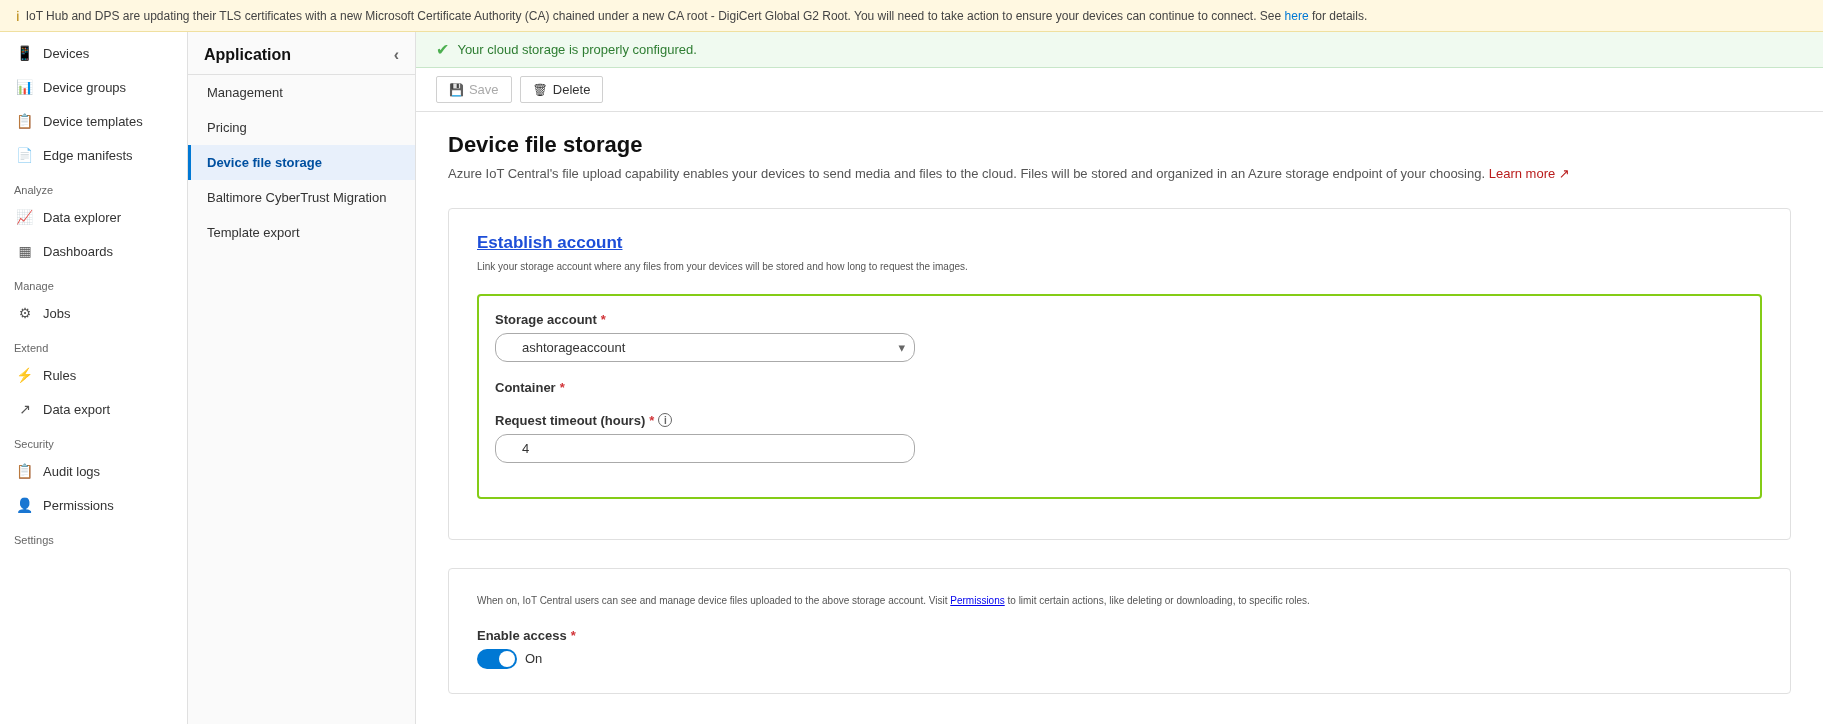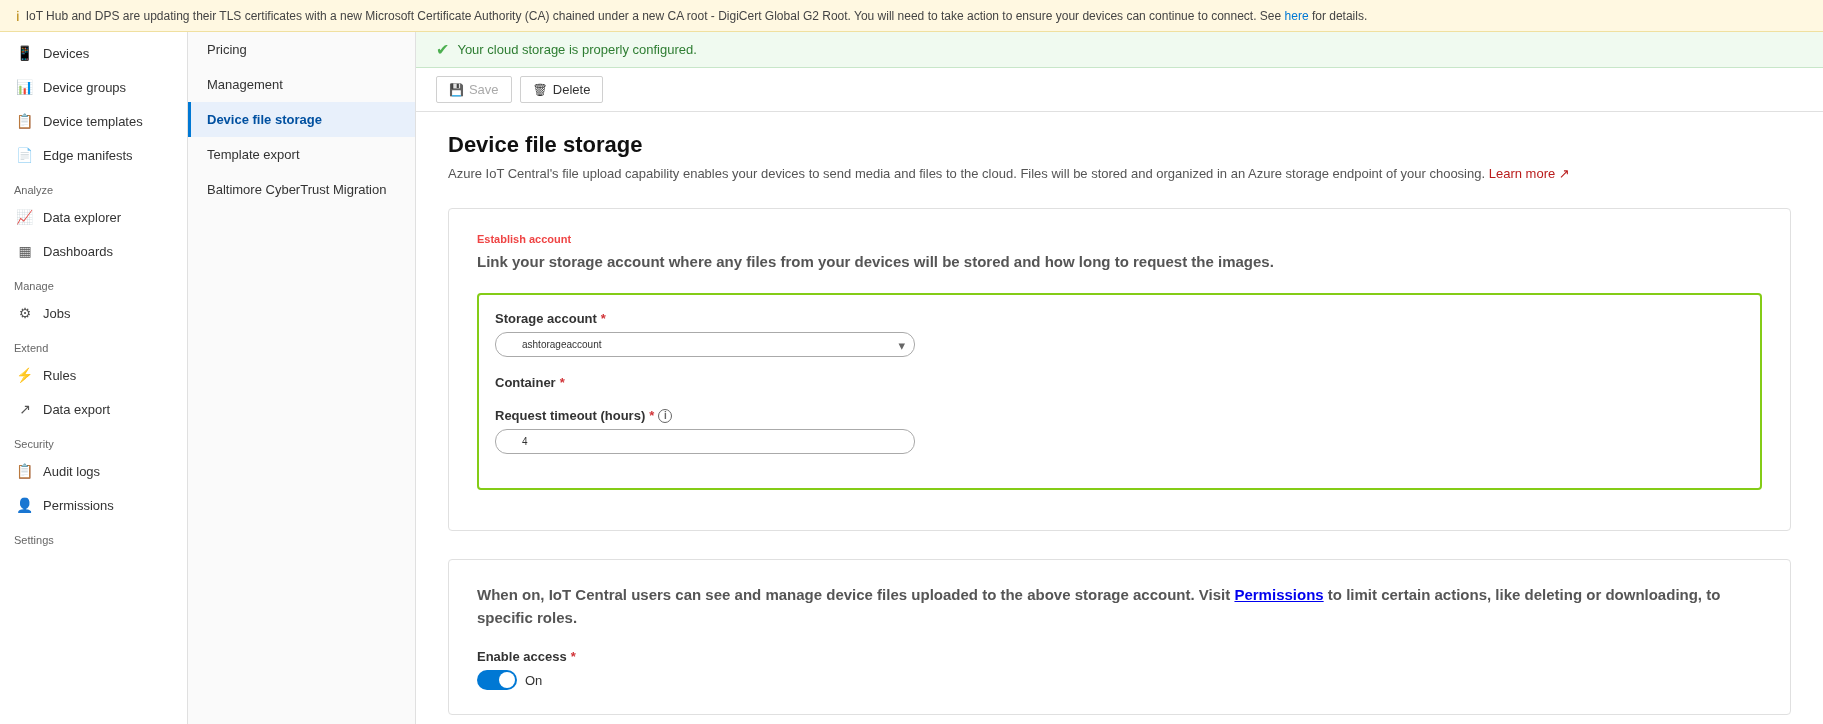--- a/index.html
+++ b/index.html
@@ -133,42 +133,42 @@
     .page-description a { color: #b91c1c; text-decoration: none; }
 
     
     .section-card {
       border: 1px solid #e0e0e0;
       border-radius: 4px;
       padding: 24px 28px;
       margin-bottom: 28px;
       background: #fff;
     }
-    .section-title { font-size: 11px; font-weight: 700; color: #ef4444; margin-bottom: 6px; }
-    .section-desc { font-size: 15px; color: #555; margin-bottom: 20px; line-height: 1.5; font-weight: bold; }
+    .section-title { font-size: 17px; font-weight: 700; color: #1d4ed8; margin-bottom: 6px; text-decoration: underline; }
+    .section-desc { font-size: 10px; color: #555; margin-bottom: 20px; line-height: 1.5; }
 
     
     .form-field { margin-bottom: 18px; }
     .form-label {
       font-size: 13px;
       font-weight: 600;
       color: #333;
       margin-bottom: 6px;
       display: flex;
       align-items: center;
       gap: 4px;
     }
     .required-star { color: #d13438; }
     .form-select, .form-input {
       width: 100%;
       max-width: 420px;
       padding: 6px 26px;
       border: 1px solid #aaa;
       border-radius: 12px;
-      font-size: 10px;
+      font-size: 13px;
       background: #fff;
       color: #333;
       appearance: none;
       -webkit-appearance: none;
       position: relative;
       cursor: pointer;
     }
     .select-wrapper {
       position: relative;
       max-width: 420px;
@@ -294,34 +294,38 @@
     </div>
     <div class="sidebar-item">
       <span class="sidebar-icon">👤</span>
       <span>Permissions</span>
     </div>
 
     <div class="sidebar-section-label">Settings</div>
   </div>
 
   <div class="app-panel">
+    <div class="app-panel-header">
+      <span>Application</span>
+      <span class="collapse-btn">‹</span>
+    </div>
+    <div class="app-panel-item">
+      <span>Management</span>
+    </div>
     <div class="app-panel-item">
       <span>Pricing</span>
     </div>
-    <div class="app-panel-item">
-      <span>Management</span>
-    </div>
     <div class="app-panel-item active">
       <span>Device file storage</span>
     </div>
     <div class="app-panel-item">
+      <span>Baltimore CyberTrust Migration</span>
+    </div>
+    <div class="app-panel-item">
       <span>Template export</span>
-    </div>
-    <div class="app-panel-item">
-      <span>Baltimore CyberTrust Migration</span>
     </div>
   </div>
 
   <div class="main-content">
 
     <div class="success-bar">
       <span class="success-icon">✔</span>
       <span>Your cloud storage is properly configured.</span>
     </div>
 

